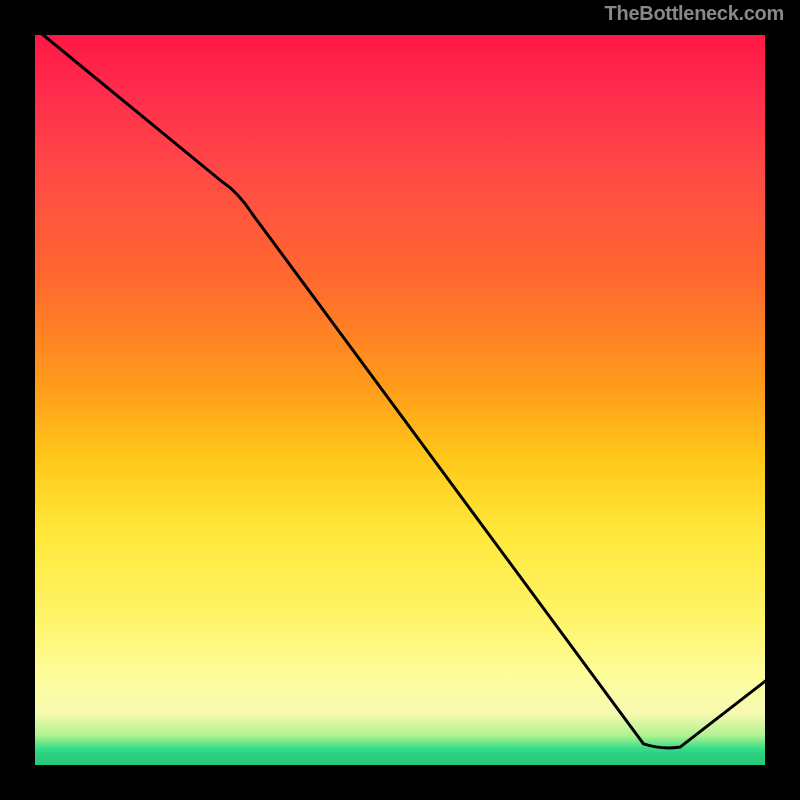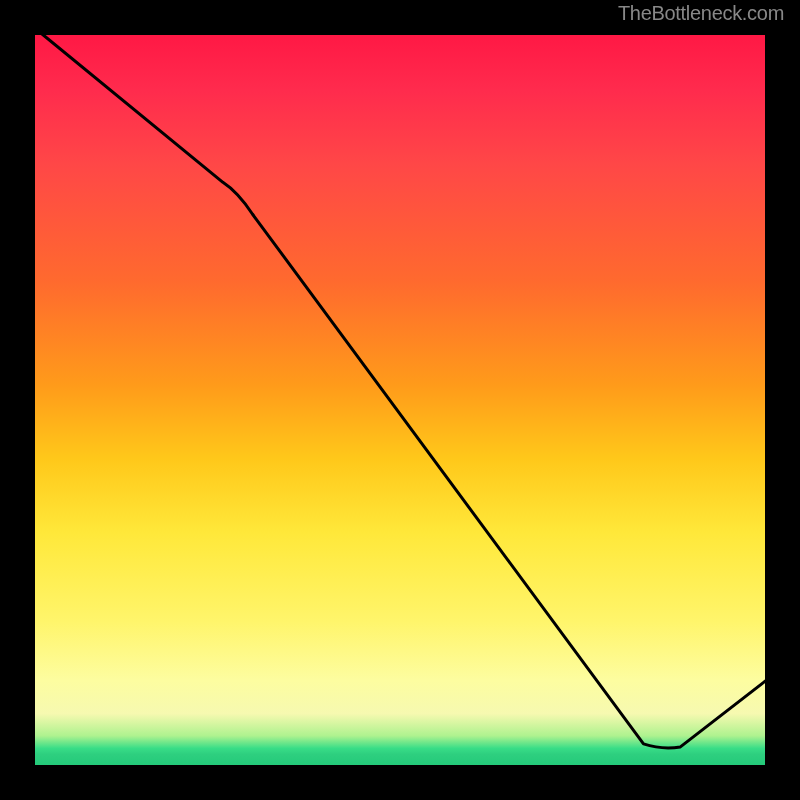--- a/index.html
+++ b/index.html
@@ -16,21 +16,21 @@
     width: 800px;
     height: 800px;
     background: #000;
   }
   .watermark {
     position: absolute;
     top: 2px;
     right: 16px;
     color: #888;
     font-size: 20px;
-    font-weight: 400;
+    font-weight: 700;
     letter-spacing: -0.3px;
     z-index: 40;
   }
   .plot-frame {
     position: absolute;
     left: 31px;
     top: 31px;
     width: 738px;
     height: 738px;
     box-sizing: border-box;

